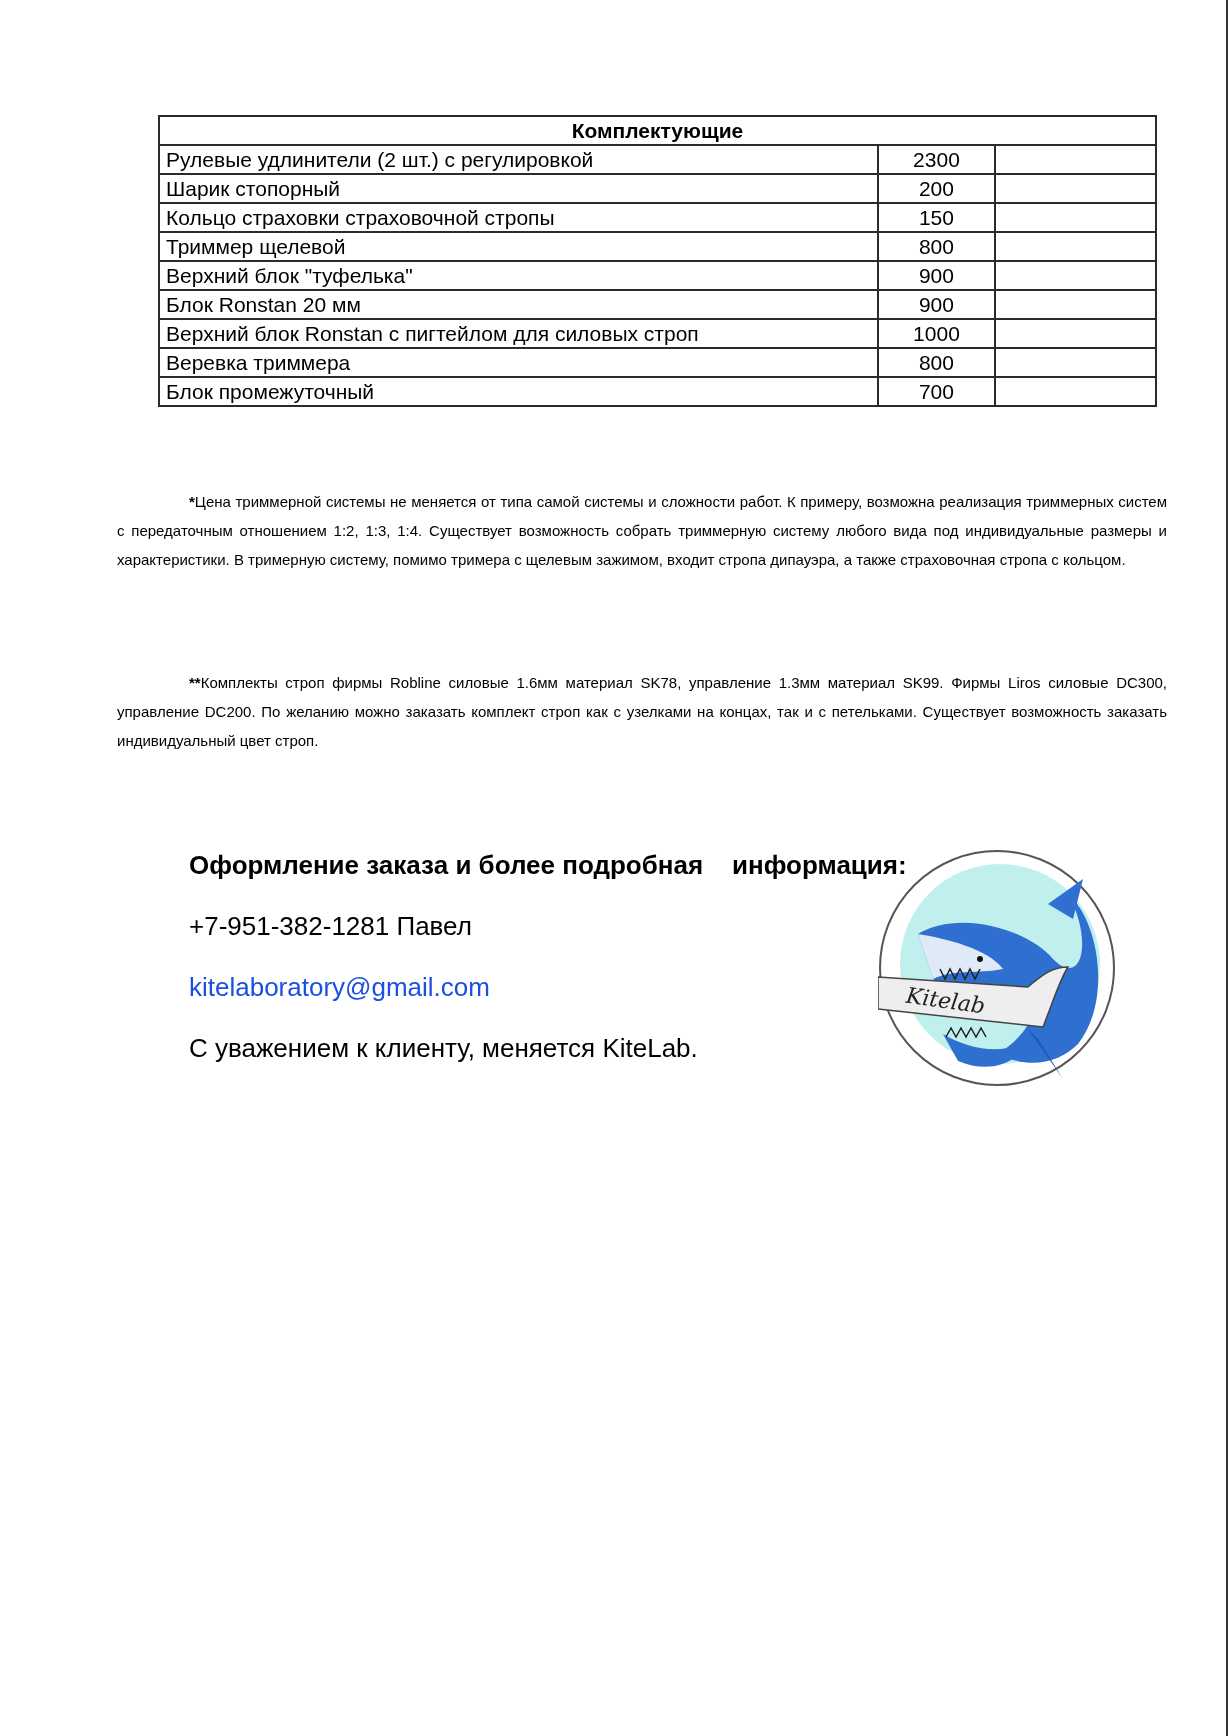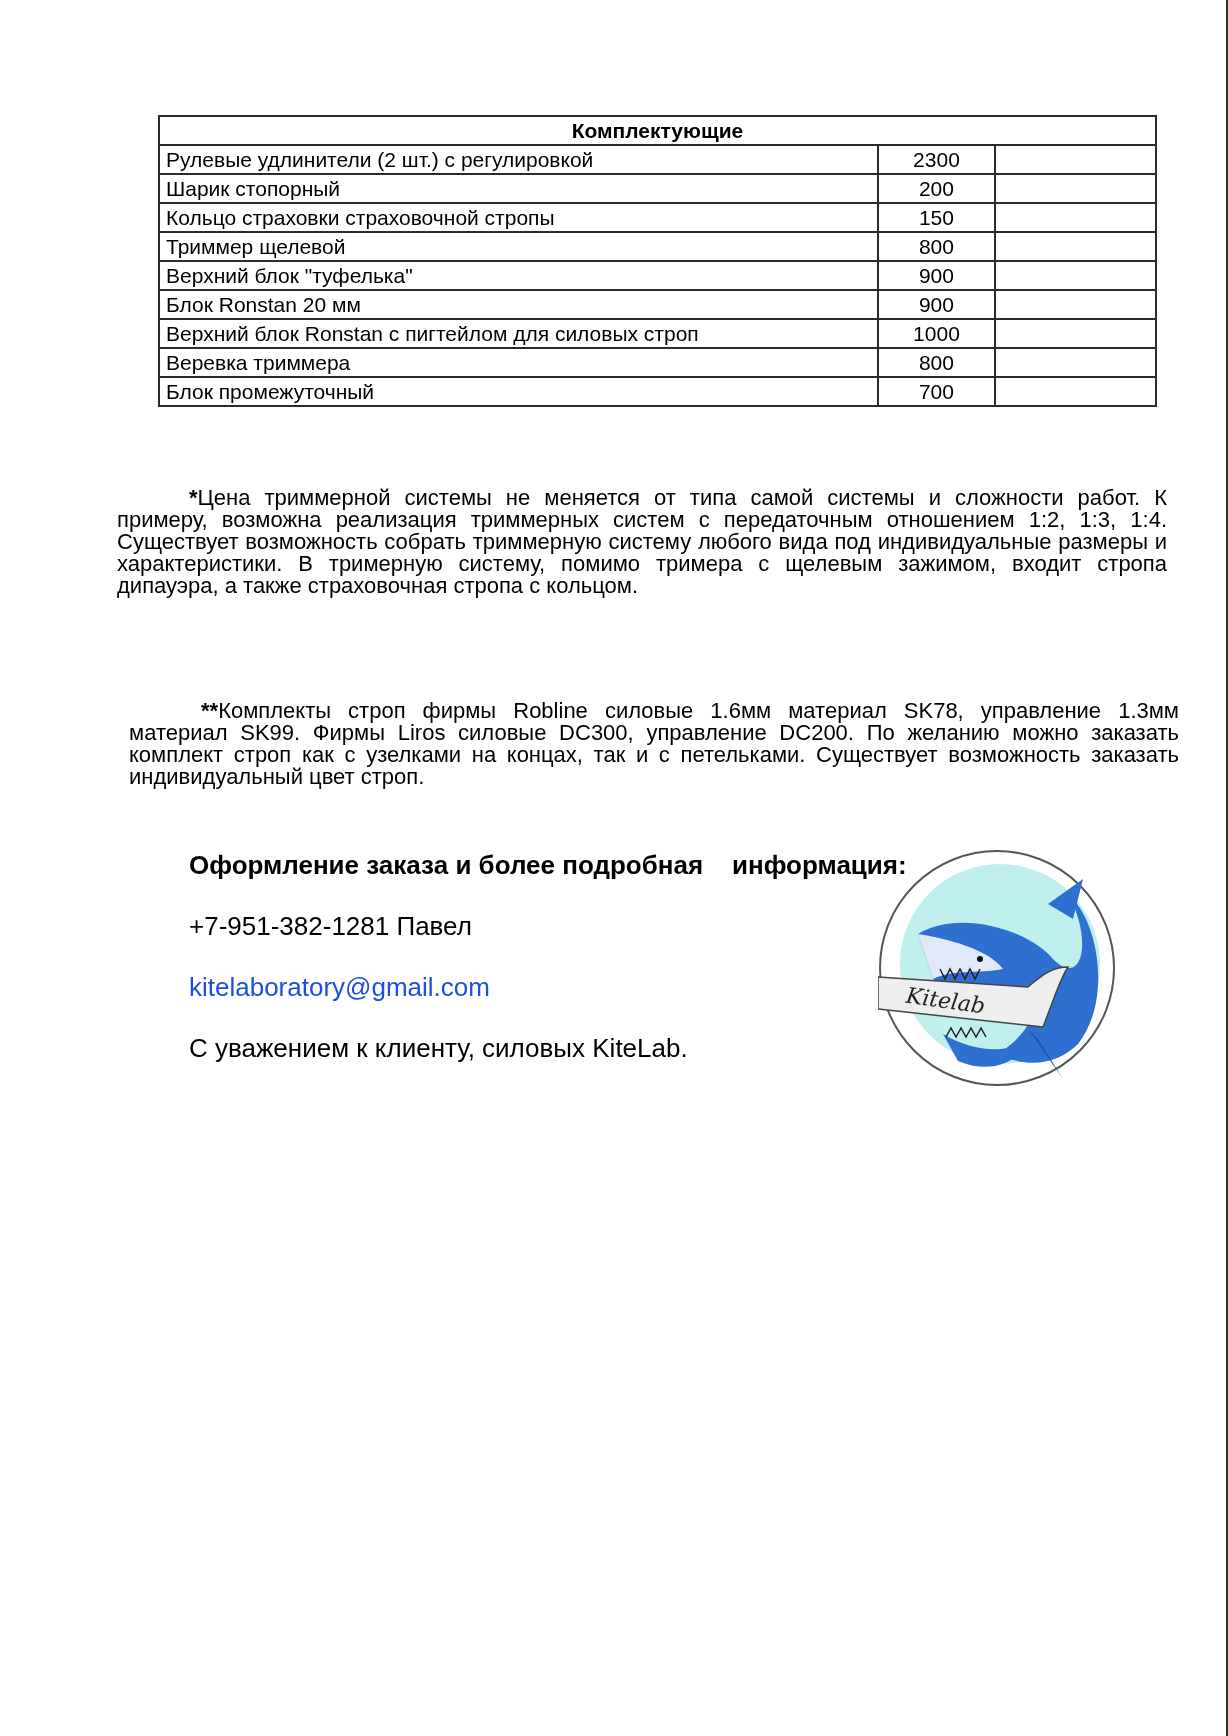--- a/index.html
+++ b/index.html
@@ -15,25 +15,25 @@
   }
   table.parts td, table.parts th {
     border: 2px solid #2b2b2b; height: 27px; padding: 0 6px; line-height: 27px;
   }
   table.parts th { font-weight: bold; text-align: center; }
   table.parts td.name { width: 706px; text-align: left; }
   table.parts td.price { width: 104px; text-align: center; }
   table.parts td.extra { width: 147px; }
 
   .para {
-    position: absolute; left: 117px; width: 1050px; font-size: 22px; line-height: 22px;
+    position: absolute; left: 117px; width: 1050px; font-size: 15px; line-height: 29px;
     text-align: justify; text-indent: 72px;
   }
   #p1 { top: 487px; }
-  #p2 { top: 700px; margin-left: 12px; }
+  #p2 { top: 668px; }
   .stars { font-weight: bold; }
 
   .contact { position: absolute; left: 189px; font-size: 26px; }
   #c-head { top: 850px; font-weight: bold; white-space: pre; }
   #c-phone { top: 911px; }
   #c-email { top: 972px; color: #1a4fe0; cursor: pointer; }
   #c-sign { top: 1033px; }
 
   .logo {
     position: absolute; left: 878px; top: 849px; width: 238px; height: 238px;
@@ -99,21 +99,21 @@
     </tbody>
 </table>
 
 <div class="para" id="p1"><span class="stars">*</span><span>Цена триммерной системы не меняется от типа самой системы и сложности работ. К примеру, возможна реализация триммерных систем с передаточным отношением 1:2, 1:3, 1:4. Существует возможность собрать триммерную систему любого вида под индивидуальные размеры и характеристики. В тримерную систему, помимо тримера с щелевым зажимом, входит стропа дипауэра, а также страховочная стропа с кольцом.</span></div>
 
 <div class="para" id="p2"><span class="stars">**</span><span>Комплекты строп фирмы Robline силовые 1.6мм материал SK78, управление 1.3мм материал SK99. Фирмы Liros силовые DC300, управление DC200. По желанию можно заказать комплект строп как с узелками на концах, так и с петельками. Существует возможность заказать индивидуальный цвет строп.</span></div>
 
 <div class="contact" id="c-head">Оформление заказа и более подробная    информация:</div>
 <div class="contact" id="c-phone">+7-951-382-1281 Павел</div>
 <a class="contact" id="c-email">kitelaboratory@gmail.com</a>
-<div class="contact" id="c-sign">С уважением к клиенту, силовых KiteLab.</div>
+<div class="contact" id="c-sign">С уважением к клиенту, меняется KiteLab.</div>
 
 <div class="logo">
   <svg width="238" height="238" viewBox="0 0 238 238">
     <circle cx="119" cy="119" r="117" fill="#ffffff" stroke="#555" stroke-width="2"></circle>
     <circle cx="122" cy="115" r="100" fill="#bff0ee"></circle>
 
     <path d="M40,85 C80,60 150,80 175,110 C205,140 215,90 190,45 C220,70 235,150 200,195 C180,215 150,220 120,205 C150,185 165,160 140,150 C110,140 80,150 55,130 Z" fill="#2f6fd0"></path>
     <path d="M40,85 C70,90 110,100 125,120 C100,125 75,120 55,130 Z" fill="#ffffff" opacity="0.85"></path>
 
     <path d="M170,55 L205,30 L195,70 Z" fill="#2f6fd0"></path>

